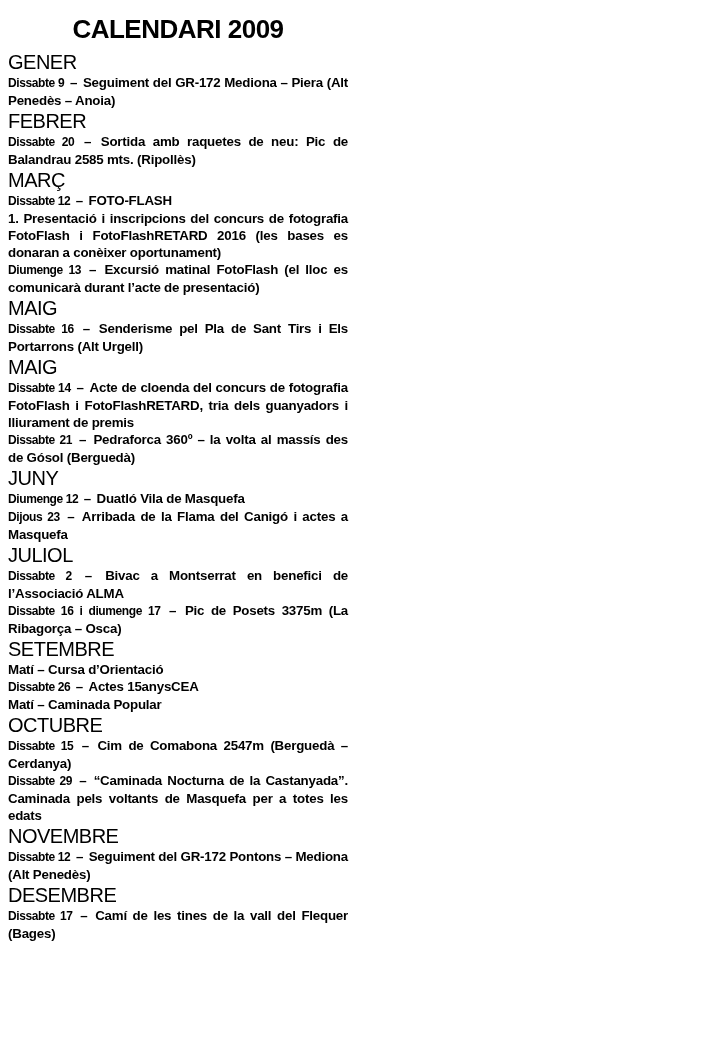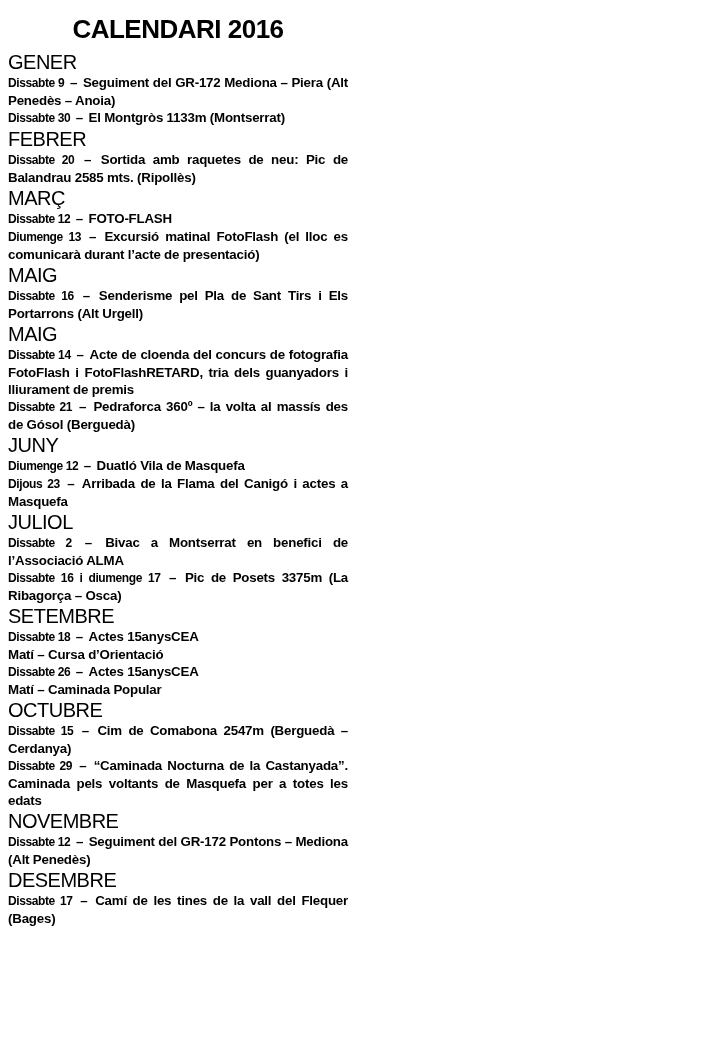--- a/index.html
+++ b/index.html
@@ -51,34 +51,34 @@
   .sep {
     margin: 0 2px;
   }
   .it {
   }
 </style>
 </head>
 <body>
 
 <div class="page">
-  <h1 class="title">CALENDARI 2016</h1>
+  <h1 class="title">CALENDARI 2009</h1>
   <div id="months">
       <section>
         <h2 class="month">GENER</h2>
         <p class="event"><span class="date">Dissabte 9</span><span class="sep"> – </span><span class="">Seguiment del GR-172 Mediona – Piera (Alt Penedès – Anoia)</span></p>
-        <p class="event"><span class="date">Dissabte 30</span><span class="sep"> – </span><span class="">El Montgròs 1133m (Montserrat)</span></p>
       </section>
       <section>
         <h2 class="month">FEBRER</h2>
         <p class="event"><span class="date">Dissabte 20</span><span class="sep"> – </span><span class="">Sortida amb raquetes de neu: Pic de Balandrau 2585 mts. (Ripollès)</span></p>
       </section>
       <section>
         <h2 class="month">MARÇ</h2>
         <p class="event"><span class="date">Dissabte 12</span><span class="sep"> – </span><span class="it">FOTO-FLASH</span></p>
+        <p class="event"><span class="">1. Presentació i inscripcions del concurs de fotografia </span><span class="it">FotoFlash</span><span class=""> i </span><span class="it">FotoFlashRETARD</span><span class=""> 2016 (les bases es donaran a conèixer oportunament)</span></p>
         <p class="event"><span class="date">Diumenge 13</span><span class="sep"> – </span><span class="">Excursió matinal </span><span class="it">FotoFlash</span><span class=""> (el lloc es comunicarà durant l’acte de presentació)</span></p>
       </section>
       <section>
         <h2 class="month">MAIG</h2>
         <p class="event"><span class="date">Dissabte 16</span><span class="sep"> – </span><span class="">Senderisme pel Pla de Sant Tirs i Els Portarrons (Alt Urgell)</span></p>
       </section>
       <section>
         <h2 class="month">MAIG</h2>
         <p class="event"><span class="date">Dissabte 14</span><span class="sep"> – </span><span class="">Acte de cloenda del concurs de fotografia </span><span class="it">FotoFlash i FotoFlashRETARD</span><span class="">, tria dels guanyadors i lliurament de premis</span></p>
         <p class="event"><span class="date">Dissabte 21</span><span class="sep"> – </span><span class="">Pedraforca 360º – la volta al massís des de Gósol (Berguedà)</span></p>
@@ -88,21 +88,20 @@
         <p class="event"><span class="date">Diumenge 12</span><span class="sep"> – </span><span class="">Duatló Vila de Masquefa</span></p>
         <p class="event"><span class="date">Dijous 23</span><span class="sep"> – </span><span class="">Arribada de la Flama del Canigó i actes a Masquefa</span></p>
       </section>
       <section>
         <h2 class="month">JULIOL</h2>
         <p class="event"><span class="date">Dissabte 2</span><span class="sep"> – </span><span class="">Bivac a Montserrat en benefici de l’</span><span class="it">Associació ALMA</span></p>
         <p class="event"><span class="date">Dissabte 16 i diumenge 17</span><span class="sep"> – </span><span class="">Pic de Posets 3375m (La Ribagorça – Osca)</span></p>
       </section>
       <section>
         <h2 class="month">SETEMBRE</h2>
-        <p class="event"><span class="date">Dissabte 18</span><span class="sep"> – </span><span class="">Actes </span><span class="it">15anysCEA</span></p>
         <p class="event"><span class="">Matí – Cursa d’Orientació</span></p>
         <p class="event"><span class="date">Dissabte 26</span><span class="sep"> – </span><span class="">Actes </span><span class="it">15anysCEA</span></p>
         <p class="event"><span class="">Matí – Caminada Popular</span></p>
       </section>
       <section>
         <h2 class="month">OCTUBRE</h2>
         <p class="event"><span class="date">Dissabte 15</span><span class="sep"> – </span><span class="">Cim de Comabona 2547m (Berguedà – Cerdanya)</span></p>
         <p class="event"><span class="date">Dissabte 29</span><span class="sep"> – </span><span class="it">“Caminada Nocturna de la Castanyada”</span><span class="">. Caminada pels voltants de Masquefa per a totes les edats</span></p>
       </section>
       <section>

